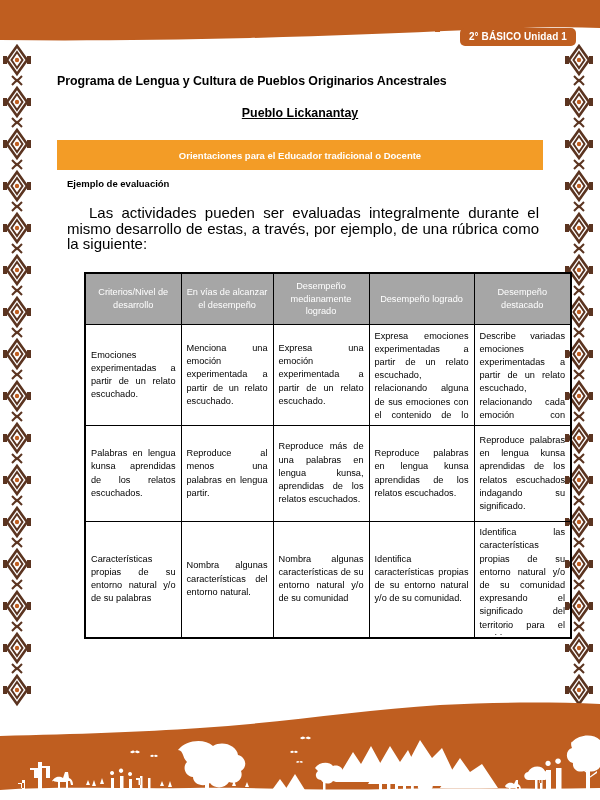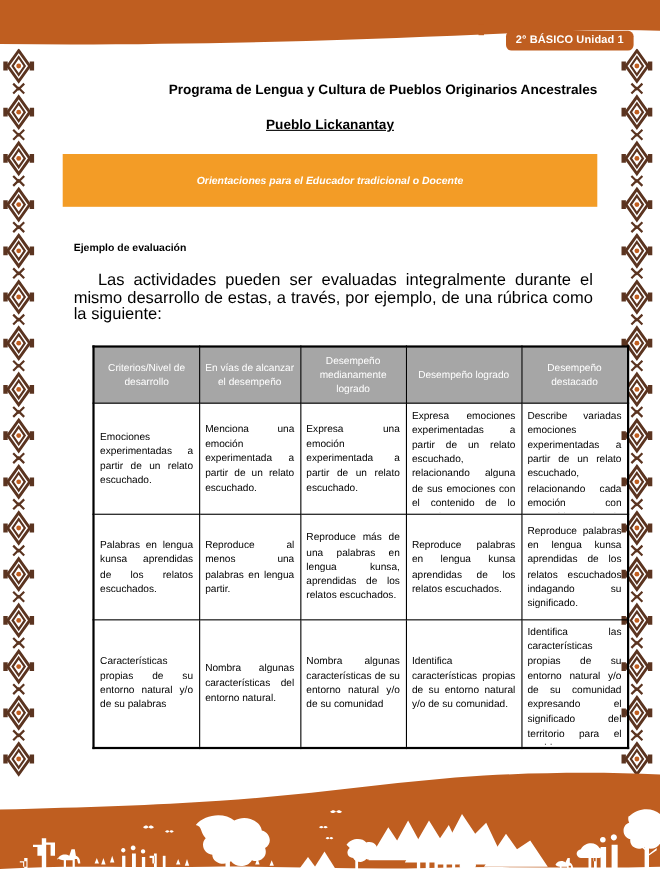--- a/index.html
+++ b/index.html
@@ -39,53 +39,52 @@
   .side-decor.right { right: 2px; }
   .side-decor svg { display:block; }
 
   
   .content {
     position: absolute;
     top: 60px; left: 57px; width: 486px;
   }
 
   .doc-title {
-    text-align: right;
+    text-align: left;
     font-size: 12.4px;
     font-weight: bold;
     color: #000;
     margin: 14px 0 0 0;
     letter-spacing: -0.05px;
   }
   .doc-subtitle {
     text-align: center;
     font-size: 12.4px;
     font-weight: bold;
     color: #000;
     margin: 18px 0 0 0;
     text-decoration: underline;
   }
 
   .orange-box {
     margin-top: 20px;
     background: #F39C26;
-    height: 48px;
+    height: 30px;
     display: flex;
     align-items: center;
     justify-content: center;
-    font-style: italic;
   }
   .orange-box-label {
     color: #ffffff;
     font-size: 9.5px;
     font-weight: bold;
   }
 
   .section-heading {
-    margin-top: 32px;
+    margin-top: 8px;
     margin-left: 10px;
     font-size: 9.5px;
     font-weight: bold;
     color: #000;
   }
 
   .intro-paragraph {
     margin-top: 16px;
     margin-left: 10px;
     margin-right: 4px;

